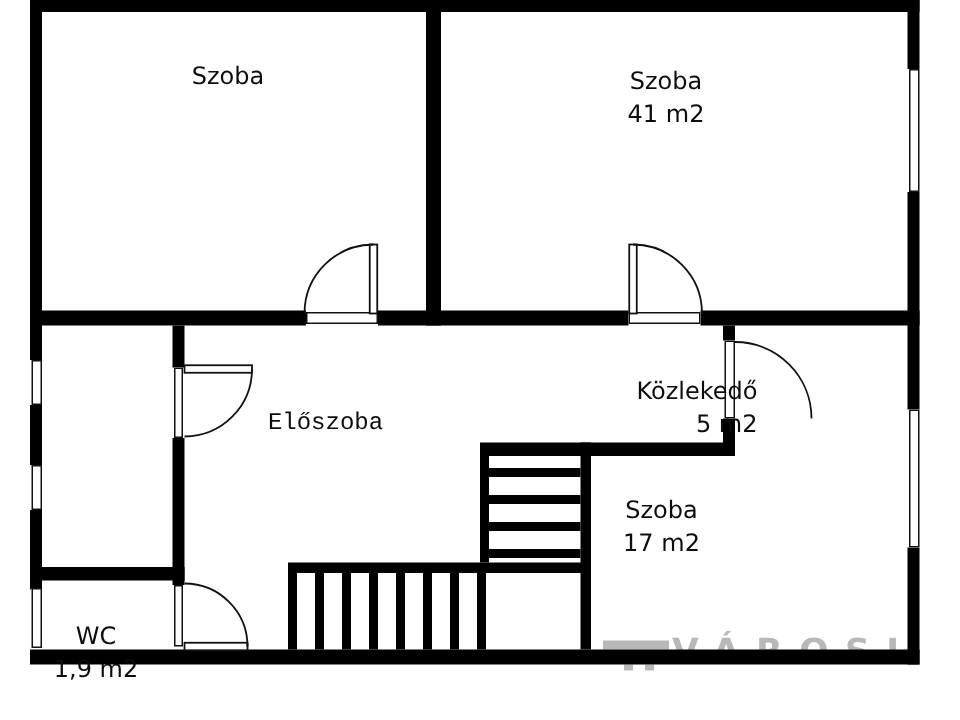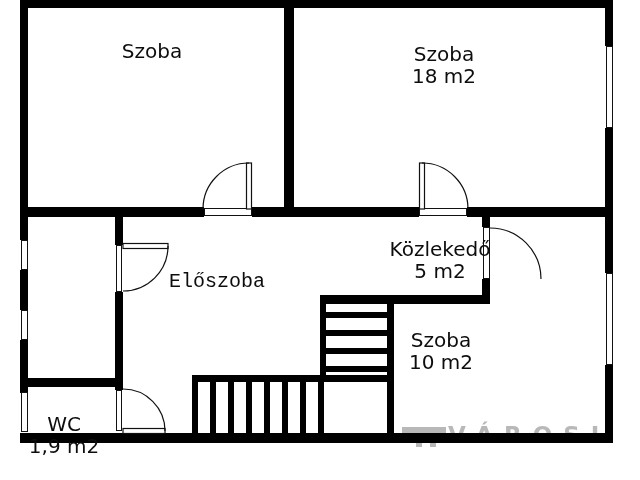--- a/index.html
+++ b/index.html
@@ -12,21 +12,21 @@
   #plan{
     position:relative;width:640px;height:480px;background:var(--bg);
     overflow:hidden;font-family:"DejaVu Sans","Liberation Sans",sans-serif;
   }
   .wall{position:absolute;background:var(--wall);z-index:2;}
   .thr{position:absolute;background:#fff;border:1px solid var(--line);box-sizing:border-box;z-index:3;}
   .win{position:absolute;background:#fff;border:1px solid var(--line);box-sizing:border-box;z-index:3;}
   .tread{position:absolute;background:var(--wall);z-index:2;}
   .room-label{
     position:absolute;width:130px;text-align:center;z-index:4;
-    font-size:20px;line-height:22px;color:#0d0d0d;display:flex;flex-direction:column;
+    font-size:16px;line-height:22px;color:#0d0d0d;display:flex;flex-direction:column;
   }
   #door-svg{position:absolute;left:0;top:0;z-index:3;}
   .wm-text{
     position:absolute;left:448px;top:422px;z-index:1;
     font-size:23px;font-weight:bold;letter-spacing:11px;color:var(--wm);
     white-space:nowrap;
   }
   .wm-frag{position:absolute;background:var(--wm);z-index:1;}
 </style>
 </head>
@@ -103,33 +103,33 @@
     <rect x="123" y="428.5" width="42" height="5" fill="#fff" stroke="#111" stroke-width="1.2"></rect>
     <path d="M165,431 A42,42 0 0 0 123,389" fill="none" stroke="#111" stroke-width="1.2"></path>
     <path d="M490,228 A51,51 0 0 1 541,279" fill="none" stroke="#111" stroke-width="1.2"></path>
   </svg>
 
   <div class="room-label" style="left:87px;top:40px;">
     <span>Szoba</span>
   </div>
   <div class="room-label" style="left:379px;top:43px;">
     <span>Szoba</span>
-    <span>18 m2</span>
+    <span>41 m2</span>
   </div>
   <div class="room-label" style="left:1px;top:271px;">
   </div>
   <div class="room-label" style="left:152px;top:271px;font-family:Liberation Mono, monospace;">
     <span>Előszoba</span>
   </div>
-  <div class="room-label" style="left:375px;top:238px;">
+  <div class="room-label" style="left:375px;top:250px;align-items:flex-end;">
     <span>Közlekedő</span>
     <span>5 m2</span>
   </div>
   <div class="room-label" style="left:376px;top:329px;">
     <span>Szoba</span>
-    <span>10 m2</span>
+    <span>17 m2</span>
   </div>
   <div class="room-label" style="left:-1px;top:389px;margin-top:24px;">
     <span>WC</span>
     <span>1,9 m2</span>
   </div>
 
 </div>
 
 </body></html>

